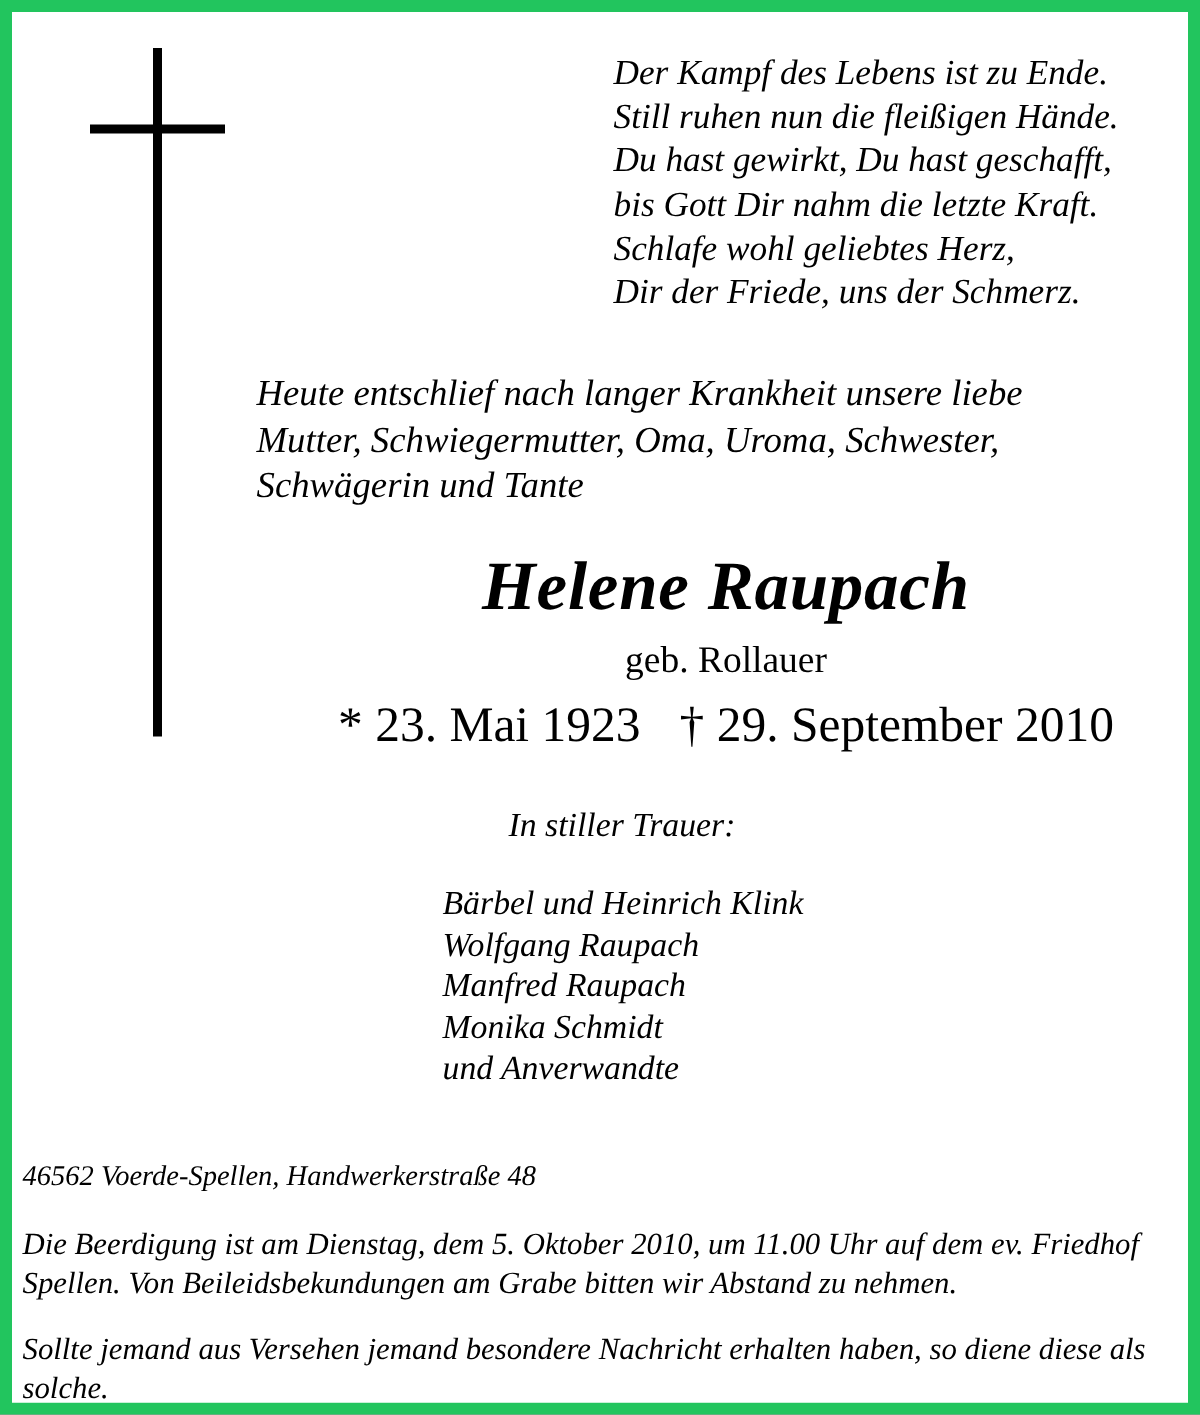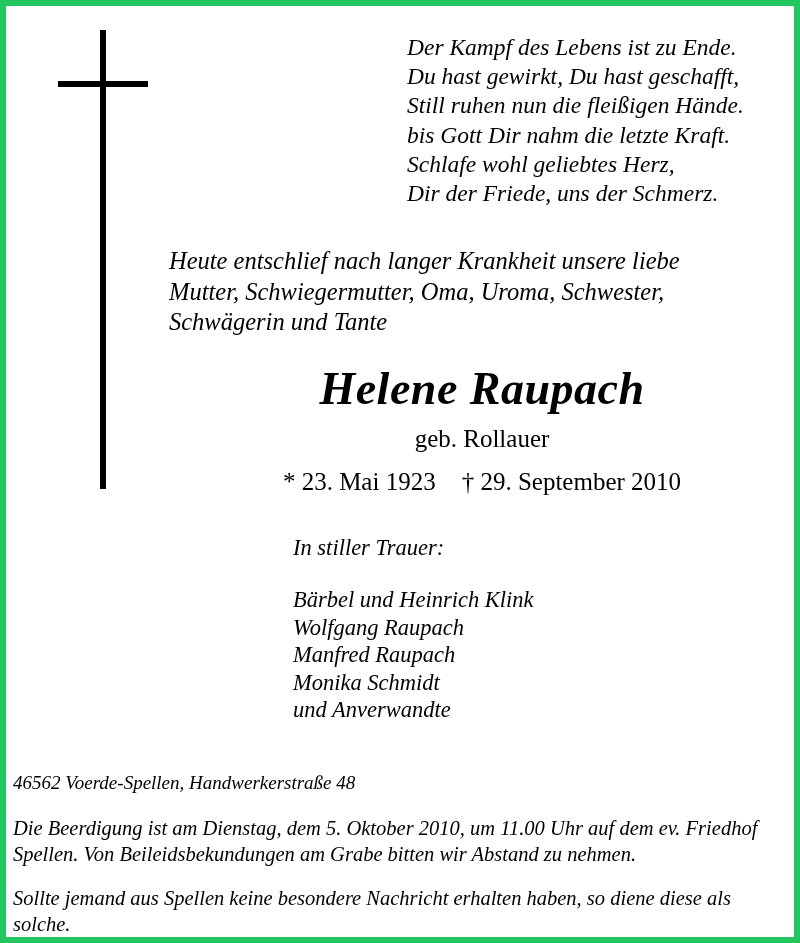--- a/index.html
+++ b/index.html
@@ -15,21 +15,21 @@
     overflow: hidden;
   }
 
   .notice-frame {
     position: absolute;
     left: 0;
     top: 0;
     width: 800px;
     height: 943px;
     box-sizing: border-box;
-    border: 6px solid #22c55e;
+    border: 8px solid #22c55e;
     background: #ffffff;
   }
 
   .notice-inner {
     position: relative;
     width: 100%;
     height: 100%;
     background: #ffffff;
   }
 
@@ -100,41 +100,42 @@
     font-size: 46px;
     line-height: 52px;
     letter-spacing: 0.5px;
   }
   .deceased-maiden {
     font-size: 25px;
     line-height: 32px;
     margin-top: 8px;
   }
   .deceased-dates {
-    font-size: 25px;
+    font-size: 33px;
     line-height: 32px;
     margin-top: 11px;
   }
   .date-gap {
     display: inline-block;
     width: 26px;
   }
 
   
   .mourners {
     position: absolute;
     left: 287px;
     top: 528px;
     width: 400px;
   }
   .mourners-heading {
     font-style: italic;
     font-size: 22.5px;
     line-height: 28px;
     white-space: nowrap;
+    margin-left: 44px;
   }
   .mourners-list {
     margin-top: 24px;
   }
   .mourner {
     font-style: italic;
     font-size: 22.5px;
     line-height: 27.5px;
     white-space: nowrap;
   }
@@ -175,22 +176,22 @@
 <div class="notice-frame">
   <div class="notice-inner">
 
     <div class="cross">
       <div class="cross-vertical"></div>
       <div class="cross-horizontal"></div>
     </div>
 
     <div class="poem">
       <div class="poem-line">Der Kampf des Lebens ist zu Ende.</div>
+      <div class="poem-line">Still ruhen nun die fleißigen Hände.</div>
       <div class="poem-line">Du hast gewirkt, Du hast geschafft,</div>
-      <div class="poem-line">Still ruhen nun die fleißigen Hände.</div>
       <div class="poem-line">bis Gott Dir nahm die letzte Kraft.</div>
       <div class="poem-line">Schlafe wohl geliebtes Herz,</div>
       <div class="poem-line">Dir der Friede, uns der Schmerz.</div>
     </div>
 
     <div class="intro">
       <div class="intro-line">Heute entschlief nach langer Krankheit unsere liebe</div>
       <div class="intro-line">Mutter, Schwiegermutter, Oma, Uroma, Schwester,</div>
       <div class="intro-line">Schwägerin und Tante</div>
     </div>
@@ -209,16 +210,16 @@
         <div class="mourner">Bärbel und Heinrich Klink</div>
         <div class="mourner">Wolfgang Raupach</div>
         <div class="mourner">Manfred Raupach</div>
         <div class="mourner">Monika Schmidt</div>
         <div class="mourner">und Anverwandte</div>
       </div>
     </div>
 
     <div class="address">46562 Voerde-Spellen, Handwerkerstraße 48</div>
     <div class="funeral">Die Beerdigung ist am Dienstag, dem 5. Oktober 2010, um 11.00 Uhr auf dem ev. Friedhof Spellen. Von Beileidsbekundungen am Grabe bitten wir Abstand zu nehmen.</div>
-    <div class="notice-note">Sollte jemand aus Spellen keine besondere Nachricht erhalten haben, so diene diese als solche.</div>
+    <div class="notice-note">Sollte jemand aus Versehen jemand besondere Nachricht erhalten haben, so diene diese als solche.</div>
 
   </div>
 </div>
 
 </body></html>

